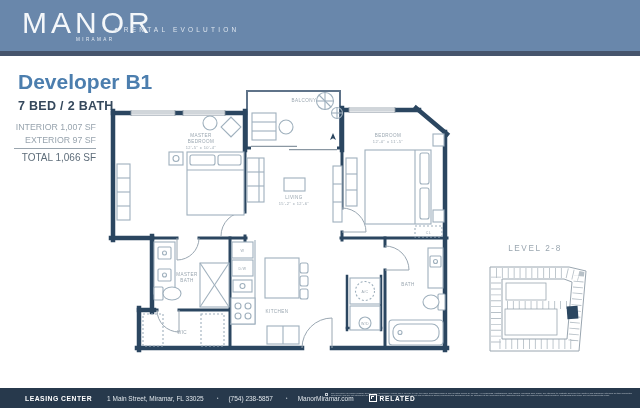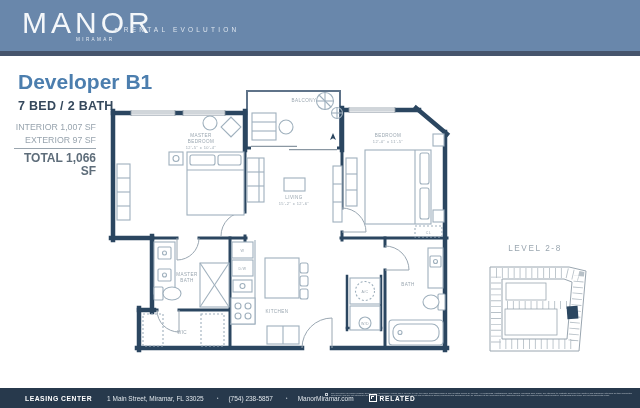--- a/index.html
+++ b/index.html
@@ -17,21 +17,21 @@
     color:#dde5ee; font-size:6.5px; letter-spacing:3.2px; }
   .tagline .dot { font-size:8px; letter-spacing:0; line-height:6px; }
   .stripe { position:absolute; left:0; top:51px; width:640px; height:5px; background:#46546c; }
   
   .res-title { position:absolute; left:18px; top:70px; font-size:21px; font-weight:bold; color:#4c7eae; }
   .config { position:absolute; left:18px; top:99px; font-size:12.5px; font-weight:bold;
     color:#35485c; letter-spacing:.3px; }
   .stats { position:absolute; left:14px; top:121px; width:82px; text-align:right;
     color:#98a4ae; font-size:8.8px; line-height:12.5px; }
   .stats .rule { border-top:1px solid #9aa5ae; margin:2px 0 3px; }
-  .stats .total { color:#5e6d7a; font-weight:bold; font-size:12px; }
+  .stats .total { color:#5e6d7a; font-weight:normal; font-size:10px; }
   
   .floorplan { position:absolute; left:96px; top:80px; width:372px; height:296px; }
   .keyplan { position:absolute; left:478px; top:238px; width:124px; height:122px; }
   svg text { font-family:"Liberation Sans", sans-serif; }
   
   .footer { position:absolute; left:0; bottom:0; width:640px; height:20px; background:#27394c;
     color:#fff; display:flex; align-items:center; padding-left:25px; }
   .f-leasing { font-size:6.8px; font-weight:bold; letter-spacing:.5px; }
   .f-addr { font-size:6.5px; color:#dfe5ea; margin-left:15px; }
   .f-sep { font-size:5px; color:#a9b3bd; margin-left:13px; }

